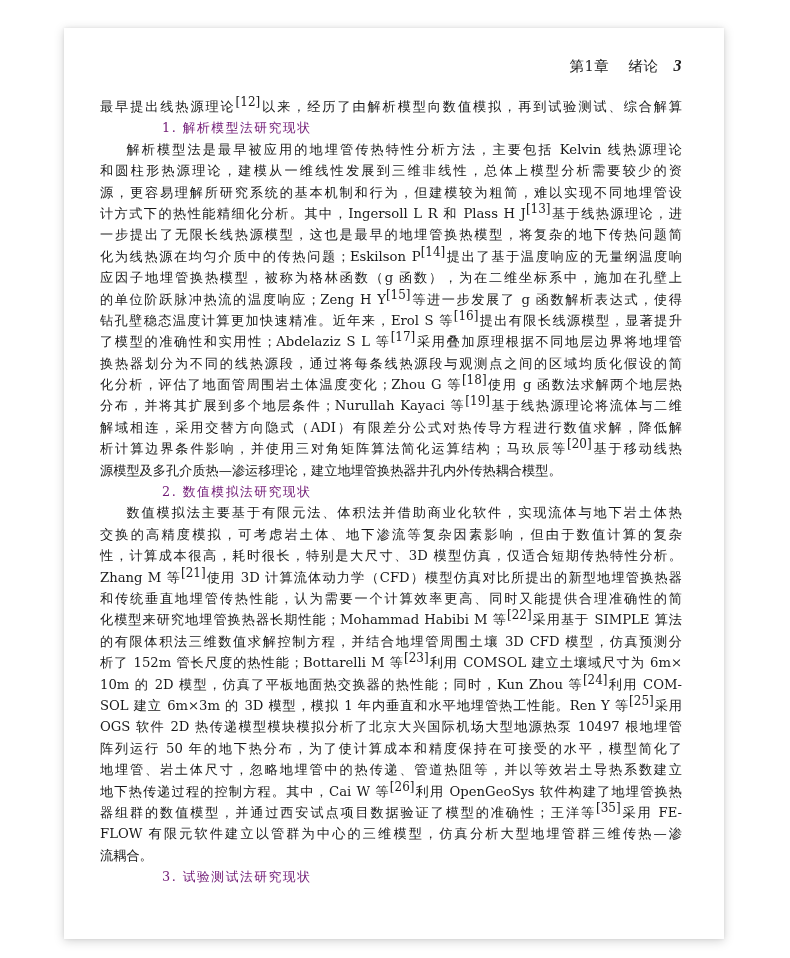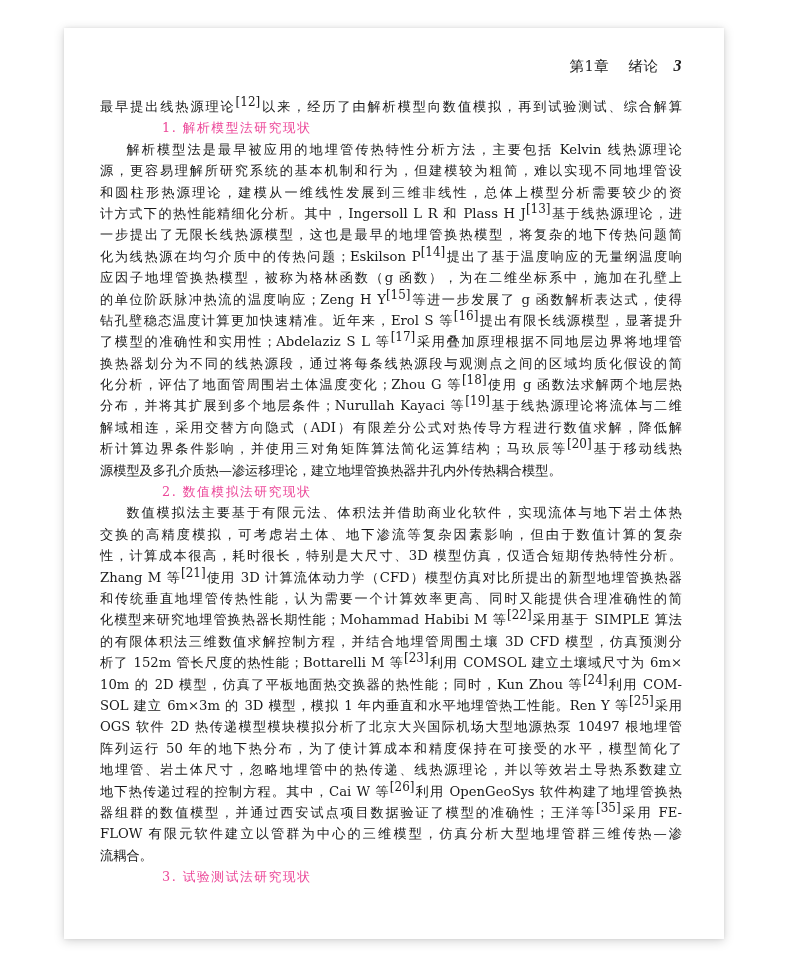--- a/index.html
+++ b/index.html
@@ -55,21 +55,21 @@
       text-indent: 2em;
       text-align: justify;
       text-justify: inter-character;
     }
     .para.noindent { text-indent: 0; }
     .heading {
       margin: 0;
       padding-left: 62px;
       font-size: 12.8px;
       letter-spacing: 1.5px;
-      color: #ec4899;
+      color: #701a75;
     }
     .line {
       display: block;
       white-space: nowrap;
       text-align: justify;
       text-align-last: justify;
       height: 21.4px;
     }
     .line.last { text-align-last: left; }
     sup {
@@ -89,22 +89,22 @@
     <span class="pno">3</span>
   </div>
 
   <div class="body" id="body">
       <div class="para noindent" style="text-indent: 0px;">
         <span class="line"><span>最早提出线热源理论</span><sup>[12]</sup><span>以来，经历了由解析模型向数值模拟，再到试验测试、综合解算</span></span>
       </div>
       <div class="heading line last">1. 解析模型法研究现状</div>
       <div class="para" style="text-indent: 0px;">
         <span class="line" style="padding-left: 2em;"><span>解析模型法是最早被应用的地埋管传热特性分析方法，主要包括 Kelvin 线热源理论</span></span>
+        <span class="line"><span>和圆柱形热源理论，建模从一维线性发展到三维非线性，总体上模型分析需要较少的资</span></span>
         <span class="line"><span>源，更容易理解所研究系统的基本机制和行为，但建模较为粗简，难以实现不同地埋管设</span></span>
-        <span class="line"><span>和圆柱形热源理论，建模从一维线性发展到三维非线性，总体上模型分析需要较少的资</span></span>
         <span class="line"><span>计方式下的热性能精细化分析。其中，Ingersoll L R 和 Plass H J</span><sup>[13]</sup><span>基于线热源理论，进</span></span>
         <span class="line"><span>一步提出了无限长线热源模型，这也是最早的地埋管换热模型，将复杂的地下传热问题简</span></span>
         <span class="line"><span>化为线热源在均匀介质中的传热问题；Eskilson P</span><sup>[14]</sup><span>提出了基于温度响应的无量纲温度响</span></span>
         <span class="line"><span>应因子地埋管换热模型，被称为格林函数（g 函数），为在二维坐标系中，施加在孔壁上</span></span>
         <span class="line"><span>的单位阶跃脉冲热流的温度响应；Zeng H Y</span><sup>[15]</sup><span>等进一步发展了 g 函数解析表达式，使得</span></span>
         <span class="line"><span>钻孔壁稳态温度计算更加快速精准。近年来，Erol S 等</span><sup>[16]</sup><span>提出有限长线源模型，显著提升</span></span>
         <span class="line"><span>了模型的准确性和实用性；Abdelaziz S L 等</span><sup>[17]</sup><span>采用叠加原理根据不同地层边界将地埋管</span></span>
         <span class="line"><span>换热器划分为不同的线热源段，通过将每条线热源段与观测点之间的区域均质化假设的简</span></span>
         <span class="line"><span>化分析，评估了地面管周围岩土体温度变化；Zhou G 等</span><sup>[18]</sup><span>使用 g 函数法求解两个地层热</span></span>
         <span class="line"><span>分布，并将其扩展到多个地层条件；Nurullah Kayaci 等</span><sup>[19]</sup><span>基于线热源理论将流体与二维</span></span>
@@ -119,21 +119,21 @@
         <span class="line"><span>性，计算成本很高，耗时很长，特别是大尺寸、3D 模型仿真，仅适合短期传热特性分析。</span></span>
         <span class="line"><span>Zhang M 等</span><sup>[21]</sup><span>使用 3D 计算流体动力学（CFD）模型仿真对比所提出的新型地埋管换热器</span></span>
         <span class="line"><span>和传统垂直地埋管传热性能，认为需要一个计算效率更高、同时又能提供合理准确性的简</span></span>
         <span class="line"><span>化模型来研究地埋管换热器长期性能；Mohammad Habibi M 等</span><sup>[22]</sup><span>采用基于 SIMPLE 算法</span></span>
         <span class="line"><span>的有限体积法三维数值求解控制方程，并结合地埋管周围土壤 3D CFD 模型，仿真预测分</span></span>
         <span class="line"><span>析了 152m 管长尺度的热性能；Bottarelli M 等</span><sup>[23]</sup><span>利用 COMSOL 建立土壤域尺寸为 6m×</span></span>
         <span class="line"><span>10m 的 2D 模型，仿真了平板地面热交换器的热性能；同时，Kun Zhou 等</span><sup>[24]</sup><span>利用 COM-</span></span>
         <span class="line"><span>SOL 建立 6m×3m 的 3D 模型，模拟 1 年内垂直和水平地埋管热工性能。Ren Y 等</span><sup>[25]</sup><span>采用</span></span>
         <span class="line"><span>OGS 软件 2D 热传递模型模块模拟分析了北京大兴国际机场大型地源热泵 10497 根地埋管</span></span>
         <span class="line"><span>阵列运行 50 年的地下热分布，为了使计算成本和精度保持在可接受的水平，模型简化了</span></span>
-        <span class="line"><span>地埋管、岩土体尺寸，忽略地埋管中的热传递、线热源理论，并以等效岩土导热系数建立</span></span>
+        <span class="line"><span>地埋管、岩土体尺寸，忽略地埋管中的热传递、管道热阻等，并以等效岩土导热系数建立</span></span>
         <span class="line"><span>地下热传递过程的控制方程。其中，Cai W 等</span><sup>[26]</sup><span>利用 OpenGeoSys 软件构建了地埋管换热</span></span>
         <span class="line"><span>器组群的数值模型，并通过西安试点项目数据验证了模型的准确性；王洋等</span><sup>[35]</sup><span>采用 FE-</span></span>
         <span class="line"><span>FLOW 有限元软件建立以管群为中心的三维模型，仿真分析大型地埋管群三维传热—渗</span></span>
         <span class="line last"><span>流耦合。</span></span>
       </div>
       <div class="heading line last">3. 试验测试法研究现状</div>
     </div>
 </div>
 
 </body></html>

